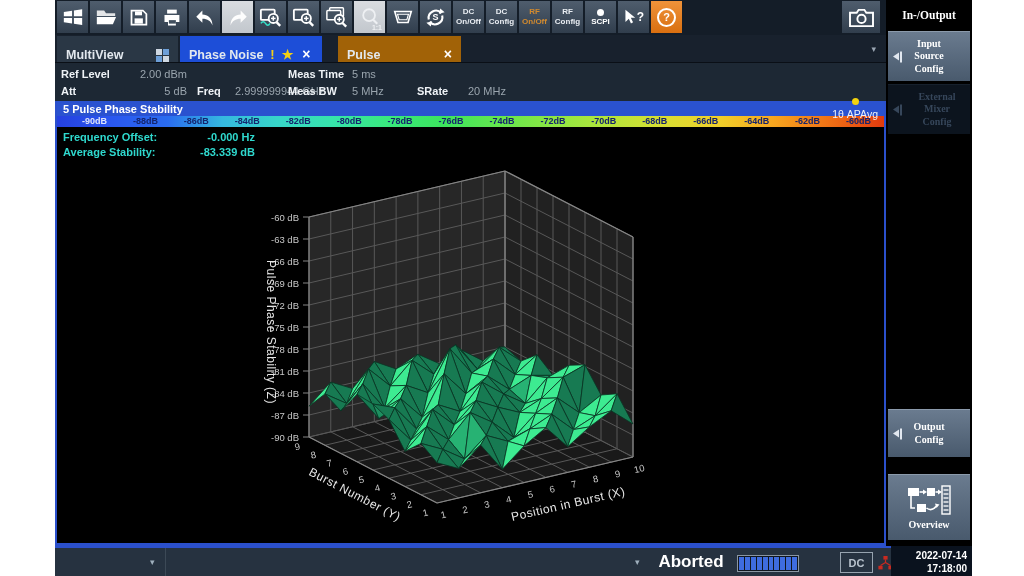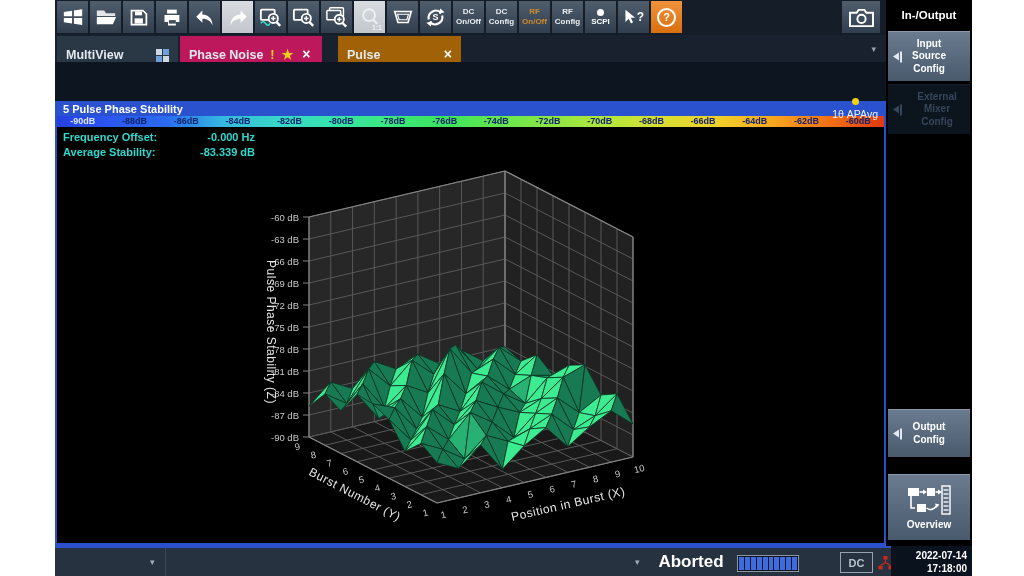--- a/index.html
+++ b/index.html
@@ -25,21 +25,21 @@
   .ctx-q{color:#fff;font-weight:bold;font-size:12px;margin-left:1px;}
   .oneone{position:absolute;right:3px;bottom:2px;font-size:7px;font-weight:bold;color:#eef0f3;}
   .slabel{position:absolute;font-size:9px;font-weight:bold;color:#fff;}
 
   
   #tabbar{position:absolute;left:0;top:35px;width:831px;height:27px;background:#18212d;
           display:flex;align-items:flex-end;padding-left:2px;box-sizing:border-box;}
   .tab{height:26px;display:flex;align-items:flex-end;box-sizing:border-box;margin-right:2px;
        font-weight:bold;font-size:12.5px;color:#e2e8ee;padding:0 9px;}
   .tab.mv{width:121px;background:#2a3745;}
-  .tab.pn{width:142px;background:#be185d;}
+  .tab.pn{width:142px;background:#1d4ed8;}
   .tab.active{width:123px;background:#a16207;margin-left:14px;}
   .grid-ico{display:grid;grid-template-columns:6px 6px;grid-template-rows:6px 6px;gap:1px;margin-left:auto;}
   .grid-ico i{display:block;}
   .badge{color:#f2cf16;font-weight:bold;font-size:13px;margin-left:7px;}
   .closex{color:#fff;font-weight:bold;font-size:14px;margin-left:auto;}
   .tab.pn .closex{margin-left:9px;}
   .tab-caret{margin-left:auto;margin-right:10px;color:#9aa6b2;font-size:9px;align-self:center;}
 
   
   #settings{position:absolute;left:0;top:62px;width:831px;height:39px;background:#1d2834;border-top:1px solid #0a0f16;box-sizing:border-box;}
@@ -47,32 +47,32 @@
   .slab{color:#eef2f6;font-weight:bold;}
   .sval{color:#9aa5ae;}
 
   
   #win{position:absolute;left:0;top:101px;width:831px;height:445px;box-sizing:border-box;background:#000;
        border-left:2px solid #2b50cc;border-right:2px solid #2b50cc;border-bottom:3px solid #2b50cc;}
   #titlebar{height:15px;background:#2a52cf;display:flex;align-items:center;padding:0 6px;}
   #titlebar .wt{color:#fff;font-size:11px;font-weight:bold;}
   #titlebar .tr{margin-left:auto;display:flex;align-items:center;gap:3px;color:#eef2f8;font-size:10.5px;flex-direction:column;}
   .dot{width:7px;height:7px;border-radius:50%;background:#f2d20e;}
-  #colorbar{height:11px;display:flex;align-items:flex-start;}
+  #colorbar{height:11px;display:flex;align-items:flex-start;padding-left:12px;}
   .cb-label{flex:1;text-align:center;font-size:9px;font-weight:bold;color:#15246e;line-height:11px;}
   .cb-label:first-child{color:#dfe5fa;}
   #plotarea{position:relative;width:827px;height:416px;background:#000;overflow:hidden;}
   #surface-svg{position:absolute;left:0;top:0;width:827px;height:416px;}
   #info{position:absolute;left:6px;top:3px;z-index:2;font-size:11px;font-weight:bold;color:#2fd9ce;line-height:15px;}
   #info .row{display:flex;}
   #info .il{width:122px;}
   #info .iv{width:70px;text-align:right;}
 
   
-  #sidebar{position:absolute;left:831px;top:0;width:86px;height:546px;background:#000;}
+  #sidebar{position:absolute;left:831px;top:0;width:86px;height:546px;background:#000;font-family:Liberation Serif, serif;}
   .sb-head{height:30px;display:flex;align-items:center;justify-content:center;color:#fff;font-weight:bold;font-size:11.5px;}
   .sbtn{position:absolute;left:2px;width:82px;box-sizing:border-box;background:linear-gradient(#6a7b8f,#495a6d);
         border-top:1px solid #8b9aab;color:#fff;font-weight:bold;font-size:10px;text-align:center;
         display:flex;align-items:center;justify-content:center;white-space:pre-line;line-height:1.25;}
   .sbtn.disabled{background:#0c141e;border-top:1px solid #16202c;color:#36465a;padding-left:16px;}
   .collapse{position:absolute;left:5px;top:50%;transform:translateY(-50%);display:flex;align-items:center;}
   .collapse .t{width:0;height:0;border-top:4px solid transparent;border-bottom:4px solid transparent;border-right:6px solid #e2e8f0;}
   .collapse .b{width:2px;height:11px;background:#e2e8f0;margin-left:1px;}
   .sbtn.disabled .collapse .t{border-right-color:#36465a;}
   .sbtn.disabled .collapse .b{background:#36465a;}
@@ -239,20 +239,34 @@
       <span class="badge">★</span>
       <span class="closex">×</span>
     </div>
     <div class="tab active">
       <span>Pulse</span>
       <span class="closex">×</span>
     </div>
     <span class="tab-caret">▾</span>
   </div>
 
+  <div id="settings">
+    <span class="slab" style="left:6px;top:5px">Ref Level</span>
+    <span class="sval" style="left:70px;top:5px;width:62px;text-align:right">2.00 dBm</span>
+    <span class="slab" style="left:6px;top:22px">Att</span>
+    <span class="sval" style="left:70px;top:22px;width:62px;text-align:right">5 dB</span>
+    <span class="slab" style="left:142px;top:22px">Freq</span>
+    <span class="sval" style="left:180px;top:22px">2.999999944 GHz</span>
+    <span class="slab" style="left:233px;top:5px">Meas Time</span>
+    <span class="sval" style="left:297px;top:5px">5 ms</span>
+    <span class="slab" style="left:233px;top:22px">Meas BW</span>
+    <span class="sval" style="left:297px;top:22px">5 MHz</span>
+    <span class="slab" style="left:362px;top:22px">SRate</span>
+    <span class="sval" style="left:413px;top:22px">20 MHz</span>
+  </div>
 
   <div id="win">
     <div id="titlebar">
       <span class="wt">5 Pulse Phase Stability</span>
       <span class="tr">
         <span class="dot"></span>
         <span>1θ APAvg</span>
       </span>
     </div>
     <div id="colorbar" style="background: linear-gradient(90deg, rgb(37, 64, 224), rgb(42, 87, 240), rgb(42, 108, 240), rgb(53, 184, 224), rgb(55, 214, 201), rgb(54, 228, 171), rgb(57, 233, 126), rgb(60, 228, 94), rgb(99, 231, 78), rgb(141, 230, 67), rgb(181, 229, 58), rgb(217, 222, 50), rgb(240, 207, 42), rgb(247, 165, 31), rgb(240, 113, 21), rgb(226, 58, 14));">

